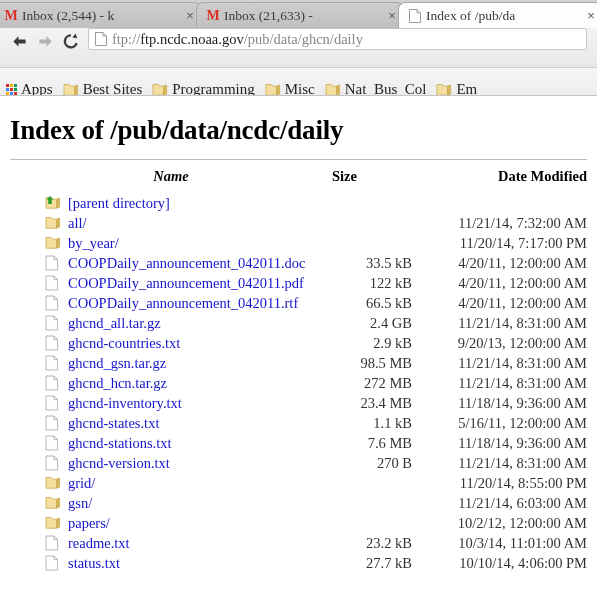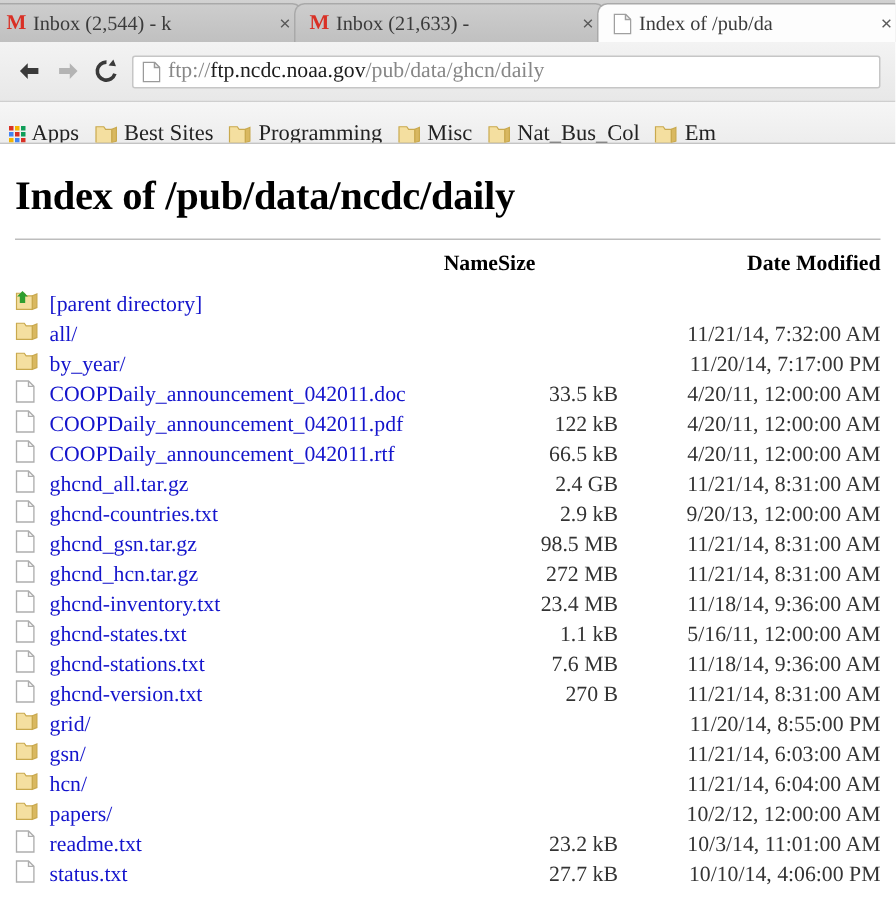--- a/index.html
+++ b/index.html
@@ -89,21 +89,21 @@
     color: #d93025;
     line-height: 1;
   }
 
   
   .toolbar {
     height: 40px;
     background: linear-gradient(to bottom, #f3f3f3 0%, #e8e8e8 100%);
     border-bottom: 1px solid #cfcfcf;
     display: flex;
-    align-items: center;
+    align-items: flex-start;
     padding: 0 6px;
     box-sizing: border-box;
   }
   .navbtn {
     width: 26px;
     height: 26px;
     display: flex;
     align-items: center;
     justify-content: center;
     flex: 0 0 auto;
@@ -201,39 +201,41 @@
     font-family: "Liberation Serif", serif;
     font-size: 14.5px;
     table-layout: fixed;
   }
   table.listing th {
     font-weight: bold;
     color: #000000;
     padding: 2px 0 8px 0;
     font-size: 14.5px;
   }
-  th.c-name  { text-align: right;  width: 322px; padding-left: 4px; }
+  th.c-name  { text-align: center;  width: 322px; padding-left: 4px; font-style: italic; }
   th.c-size  { text-align: left; width: 80px; }
   th.c-date  { text-align: right; width: 175px; padding-right: 16px; }
 
   table.listing td {
     padding: 0;
     height: 20px;
     line-height: 20px;
     color: #333333;
     vertical-align: middle;
     white-space: nowrap;
   }
   td.c-name { text-align: left; }
   td.c-size { text-align: right; padding-right: 22px; }
   td.c-date { text-align: right; padding-right: 16px; }
 
   .nm {
     display: flex;
+    align-items: center;
     height: 20px;
+    margin-left: 35px;
   }
   .nm a {
     color: #1414cc;
     text-decoration: none;
   }
   .ico {
     flex: 0 0 auto;
     width: 16px;
     height: 17px;
     margin-right: 7px;
@@ -585,33 +587,20 @@
             <td class="c-size"></td>
             <td class="c-date">11/21/14, 6:03:00 AM</td>
           </tr>
           <tr>
             <td class="c-name">
               <span class="nm">
                 <span class="ico"><svg width="16" height="15" viewBox="0 0 16 15">
                     <path d="M1 2.5 H6.2 L7.4 4.2 H11.6 V13.2 H1 Z" fill="#f4dfa0" stroke="#c9a94e" stroke-width="0.8"></path>
                     <path d="M11.6 4.2 L14.6 3.0 V12.0 L11.6 13.2 Z" fill="#d9b860" stroke="#c9a94e" stroke-width="0.8"></path>
                   </svg></span>
-                <a href="#">hcn/</a>
-              </span>
-            </td>
-            <td class="c-size"></td>
-            <td class="c-date">11/21/14, 6:04:00 AM</td>
-          </tr>
-          <tr>
-            <td class="c-name">
-              <span class="nm">
-                <span class="ico"><svg width="16" height="15" viewBox="0 0 16 15">
-                    <path d="M1 2.5 H6.2 L7.4 4.2 H11.6 V13.2 H1 Z" fill="#f4dfa0" stroke="#c9a94e" stroke-width="0.8"></path>
-                    <path d="M11.6 4.2 L14.6 3.0 V12.0 L11.6 13.2 Z" fill="#d9b860" stroke="#c9a94e" stroke-width="0.8"></path>
-                  </svg></span>
                 <a href="#">papers/</a>
               </span>
             </td>
             <td class="c-size"></td>
             <td class="c-date">10/2/12, 12:00:00 AM</td>
           </tr>
           <tr>
             <td class="c-name">
               <span class="nm">
                 <span class="ico"><svg width="14" height="16" viewBox="0 0 14 16">

